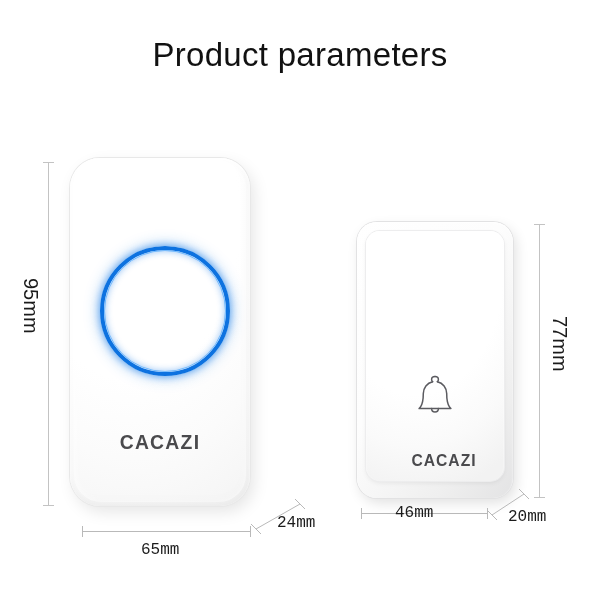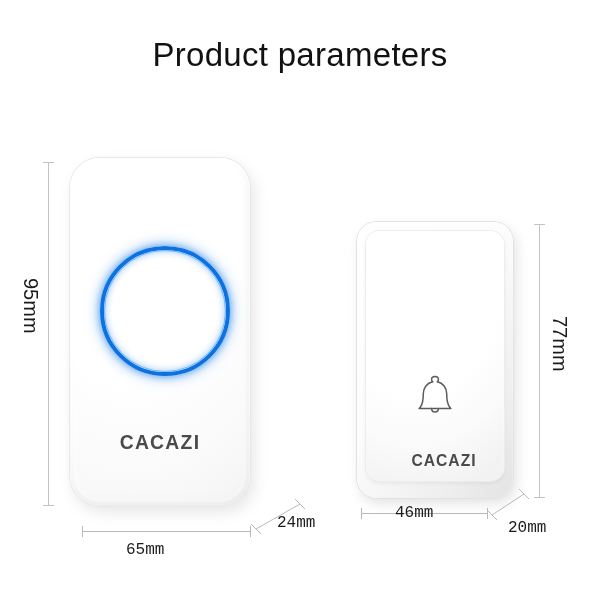--- a/index.html
+++ b/index.html
@@ -210,21 +210,21 @@
   </div>
 
   <div class="dim-line-v" style="left:48px; top:162px; height:343px;"></div>
   <div class="tick-h" style="left:43px; top:162px;"></div>
   <div class="tick-h" style="left:43px; top:505px;"></div>
   <div class="dim-label-vert" style="left:19px; top:278px;">95mm</div>
 
   <div class="dim-line-h" style="left:82px; top:531px; width:168px;"></div>
   <div class="tick-v" style="left:82px; top:526px;"></div>
   <div class="tick-v" style="left:250px; top:526px;"></div>
-  <div class="dim-label" style="left:126px; top:541px;">65mm</div>
+  <div class="dim-label" style="left:141px; top:541px;">65mm</div>
 
   <svg style="position:absolute; left:248px; top:495px;" width="60" height="45">
     <line x1="8" y1="34" x2="52" y2="9" stroke="#b9b9b9" stroke-width="1"></line>
     <line x1="3" y1="29" x2="13" y2="39" stroke="#b9b9b9" stroke-width="1"></line>
     <line x1="47" y1="4" x2="57" y2="14" stroke="#b9b9b9" stroke-width="1"></line>
   </svg>
   <div class="dim-label" style="left:277px; top:514px;">24mm</div>
 
   <div id="transmitter">
 
@@ -258,15 +258,15 @@
   <div class="dim-line-h" style="left:361px; top:513px; width:126px;"></div>
   <div class="tick-v" style="left:361px; top:508px;"></div>
   <div class="tick-v" style="left:487px; top:508px;"></div>
   <div class="dim-label" style="left:395px; top:504px;">46mm</div>
 
   <svg style="position:absolute; left:484px; top:483px;" width="50" height="42">
     <line x1="8" y1="32" x2="40" y2="11" stroke="#b9b9b9" stroke-width="1"></line>
     <line x1="3" y1="27" x2="13" y2="37" stroke="#b9b9b9" stroke-width="1"></line>
     <line x1="35" y1="6" x2="45" y2="16" stroke="#b9b9b9" stroke-width="1"></line>
   </svg>
-  <div class="dim-label" style="left:508px; top:519px;">20mm</div>
+  <div class="dim-label" style="left:508px; top:508px;">20mm</div>
 
 </div>
 
 </body></html>

